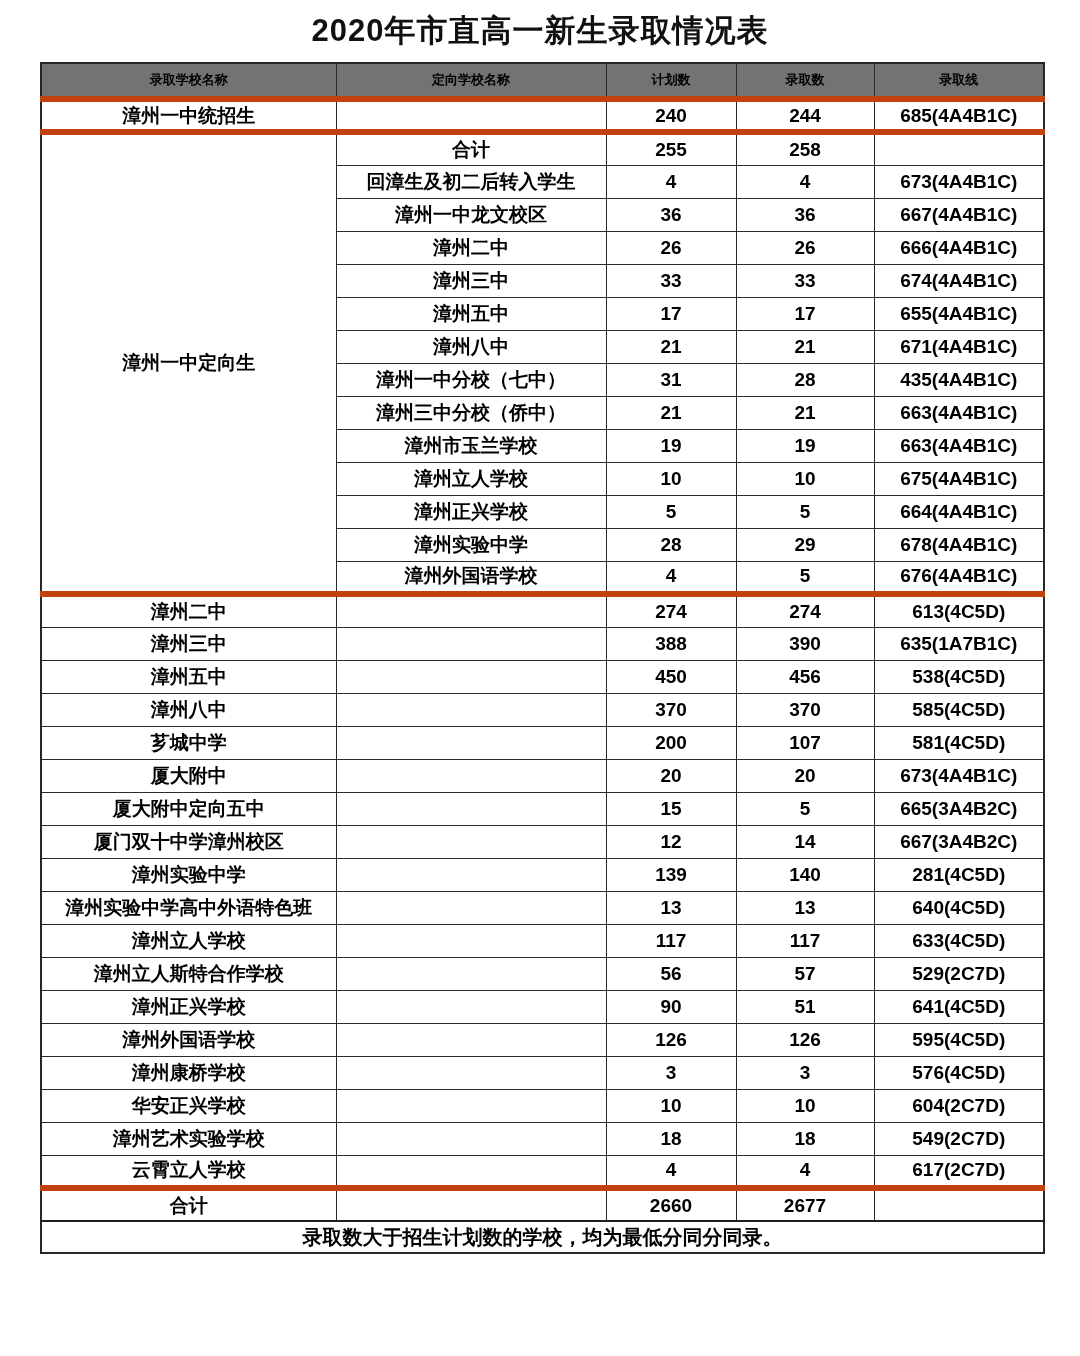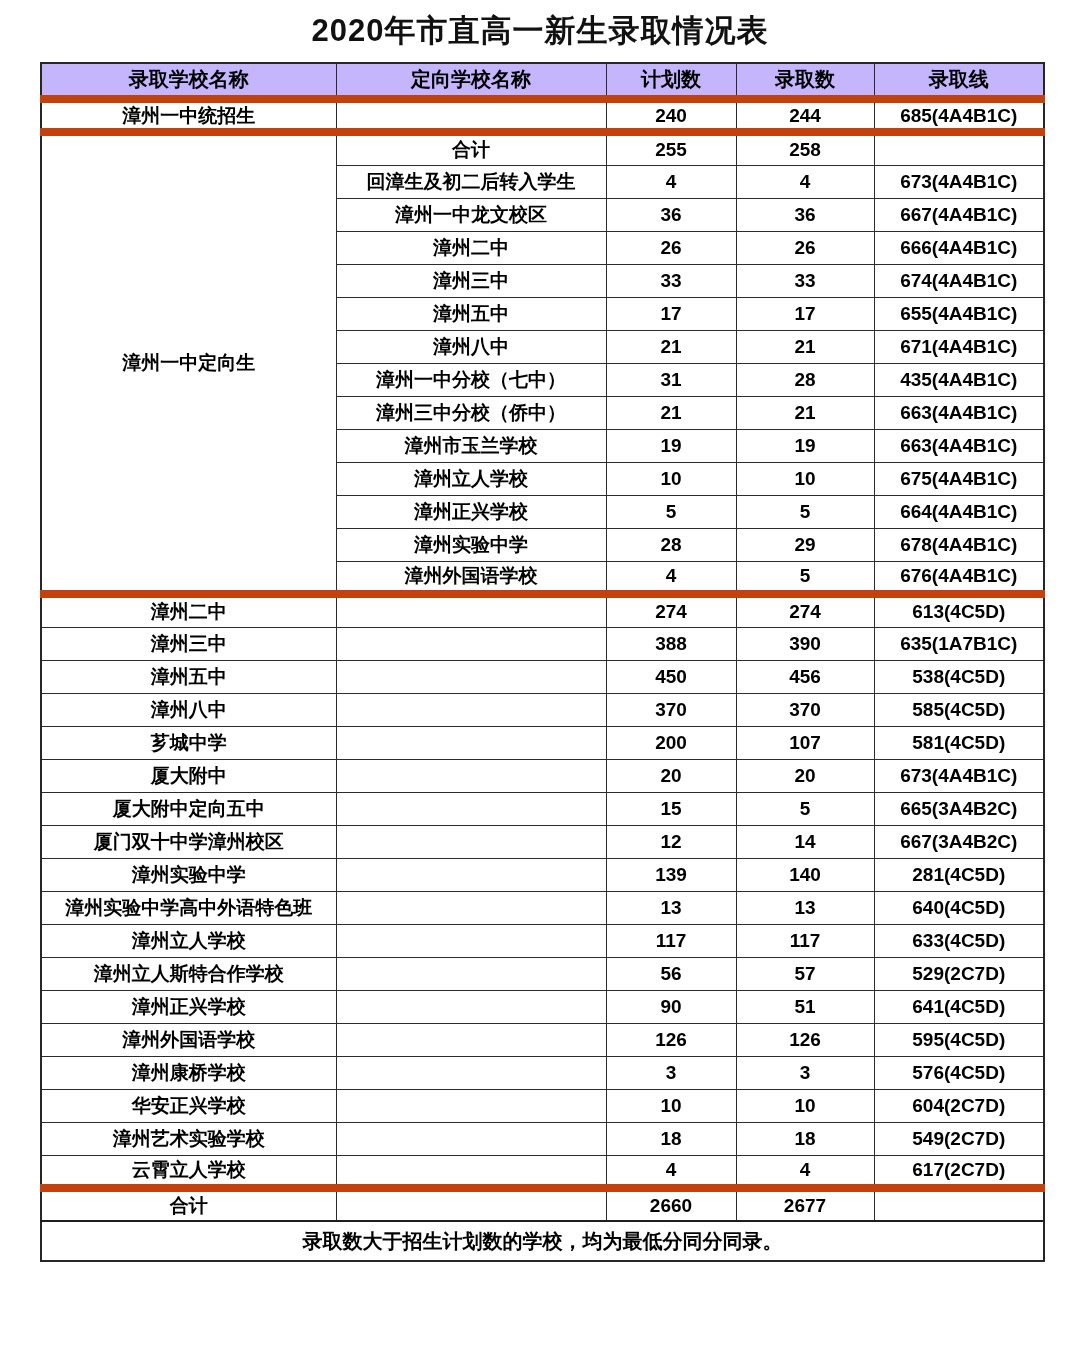--- a/index.html
+++ b/index.html
@@ -59,38 +59,38 @@
     font-weight: 700;
     height: 33px;
     line-height: 1.15;
     padding: 0 2px;
     box-sizing: border-box;
     white-space: nowrap;
     overflow: hidden;
   }
 
   table.report thead th {
-    background: #c4b5fd;
+    background: #737373;
     height: 36px;
-    font-size: 20px;
+    font-size: 13px;
     border-color: #2b2b2b;
   }
 
   td.merged-label {
     font-size: 21px;
     font-weight: 700;
   }
 
   td.blank { }
-  tr.section-start > td { border-top: 8px solid #c2410c; }
+  tr.section-start > td { border-top: 6px solid #c2410c; }
 
   td.total-cell { font-size: 22px; }
 
   tr.footer-row td {
-    height: 40px;
+    height: 32px;
     font-size: 20px;
     font-weight: 700;
     border-top: 2px solid #1e1e1e;
   }
 
   .small-name { font-size: 18px; }
 </style>
 </head>
 <body>
 

